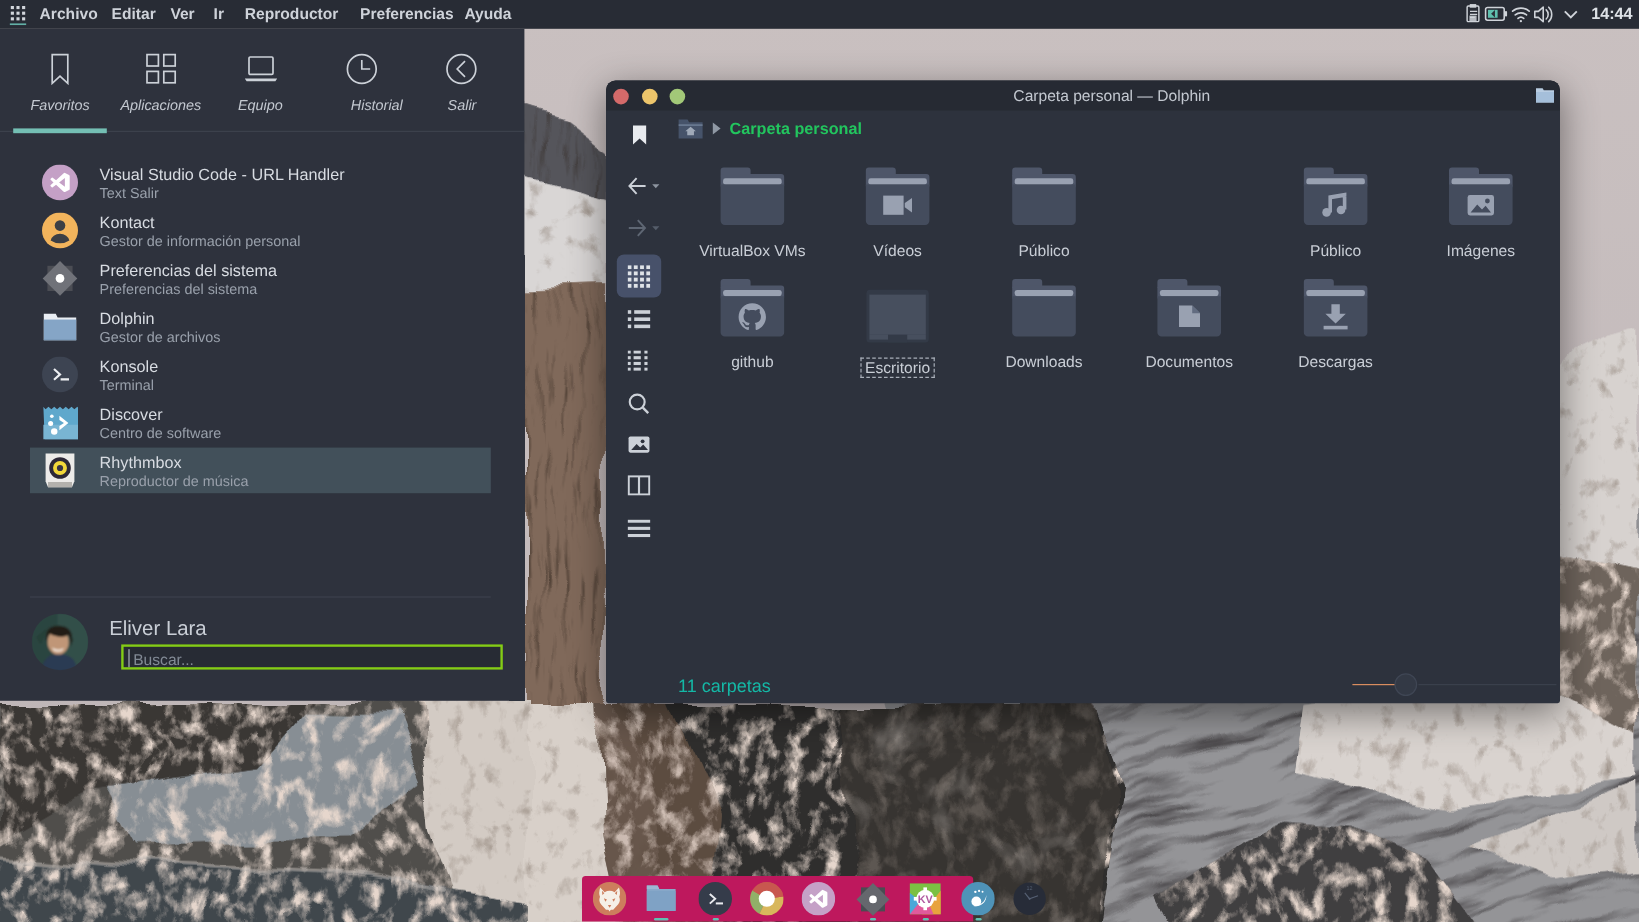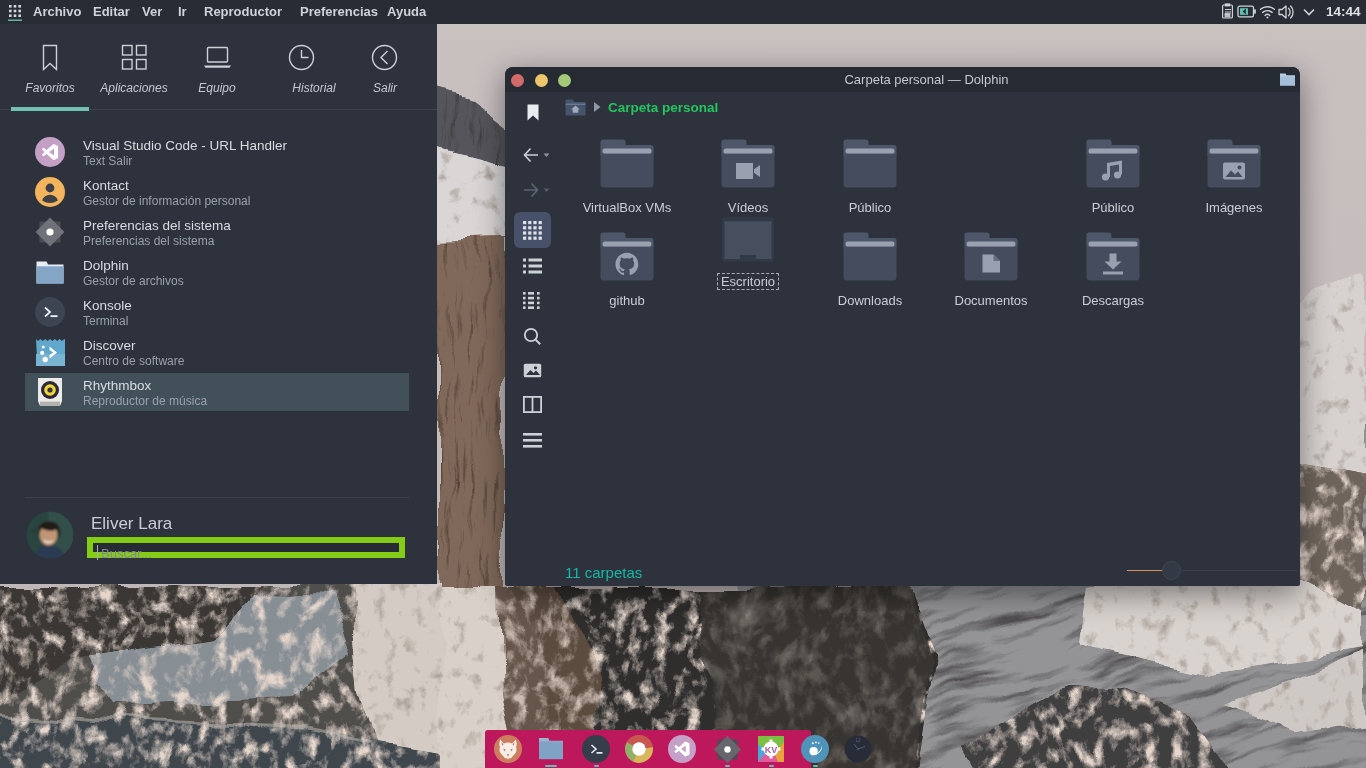--- a/index.html
+++ b/index.html
@@ -330,21 +330,21 @@
       <rect x="22" width="26" height="48" fill="#33504a"></rect>
       <path d="M4 20 l10 -8 -6 14 z" fill="#274039"></path>
       <path d="M8 48 q3 -15 16 -14 q14 1 14 14 z" fill="#2b3a52"></path>
       <ellipse cx="22.5" cy="24" rx="8.8" ry="10.5" fill="#c09677"></ellipse>
       <path d="M12.5 24 q-2 -14 11 -13.5 q12 0.5 10.5 14 q-0.5 -4 -3 -6.5 q-3 2.5 -9 1.5 q-5 -1 -6.5 -2.5 q-2.5 3 -3 7 z" fill="#231d19"></path>
       <path d="M30 14 q4 2 4.5 9 l-1.5 5 q0 -8 -3 -11 z" fill="#231d19"></path>
       <path d="M17.5 28.5 q5 3.5 9.5 0.2 l-0.8 2.3 q-4 2.3 -7.8 0 z" fill="#f4ece2" opacity="0.85"></path>
     </g>
   </svg>
   <div class="abs" style="left:91px;top:490px;font-size:17px;color:#c9ced6">Eliver Lara</div>
-  <div class="abs" style="left:87px;top:513px;width:318px;height:21px;background:#272b34;border:6px solid #84cc16">
+  <div class="abs" style="left:101px;top:513px;width:318px;height:21px;background:#272b34;border:2px solid #84cc16">
     <div class="abs" style="left:4px;top:2px;width:1px;height:15px;background:#aab0b9"></div>
     <div class="abs" style="left:8px;top:3px;font-size:13px;color:#828a95">Buscar...</div>
   </div>
 </div>
 <svg width="0" height="0" style="position:absolute">
   <defs>
     <g id="gfolder">
       <path d="M3 0.5 h20 a2.5 2.5 0 0 1 2.5 2.5 v5 h-25 v-5 a2.5 2.5 0 0 1 2.5 -2.5 z" fill="#4e5669"></path>
       <rect x="0.5" y="6" width="53" height="12" rx="2.5" fill="#4e5669"></rect>
       <rect x="2.6" y="9.6" width="48.8" height="5.2" rx="2" fill="#99a1b1"></rect>
@@ -482,21 +482,21 @@
           <circle cx="32.5" cy="28.5" r="2" fill="#444c5d"></circle>
         </g>
       </svg><div class="lbl">Imágenes</div></div>
 
   <div class="folder-item" style="left:67px;top:165px"><svg width="54" height="49">
         <use href="#gfolder"></use>
     <g transform="translate(15.5,20.5) scale(0.95)">
           <path fill="#99a1b1" d="M12 .297c-6.63 0-12 5.373-12 12 0 5.303 3.438 9.8 8.205 11.385.6.113.82-.258.82-.577 0-.285-.01-1.04-.015-2.04-3.338.724-4.042-1.61-4.042-1.61C4.422 18.07 3.633 17.7 3.633 17.7c-1.087-.744.084-.729.084-.729 1.205.084 1.838 1.236 1.838 1.236 1.07 1.835 2.809 1.305 3.495.998.108-.776.417-1.305.76-1.605-2.665-.3-5.466-1.332-5.466-5.93 0-1.31.465-2.38 1.235-3.22-.135-.303-.54-1.523.105-3.176 0 0 1.005-.322 3.3 1.23.96-.267 1.98-.399 3-.405 1.02.006 2.04.138 3 .405 2.28-1.552 3.285-1.23 3.285-1.23.645 1.653.24 2.873.12 3.176.765.84 1.23 1.91 1.23 3.22 0 4.61-2.805 5.625-5.475 5.92.42.36.81 1.096.81 2.22 0 1.606-.015 2.896-.015 3.286 0 .315.21.69.825.57C20.565 22.092 24 17.592 24 12.297c0-6.627-5.373-12-12-12"></path>
         </g>
       </svg><div class="lbl">github</div></div>
-  <div class="folder-item" style="left:188px;top:148px">
+  <div class="folder-item" style="left:188px;top:172px">
     <svg width="54" height="49" viewBox="0 0 54 49">
       <path d="M4 2.5 h46 a3 3 0 0 1 3 3 v38 a3 3 0 0 1 -3 3 h-46 a3 3 0 0 1 -3 -3 v-38 a3 3 0 0 1 3 -3 z" fill="#333a47"></path>
       <rect x="3.5" y="6.5" width="47" height="33.5" fill="#474f5e"></rect>
       <path d="M19 40 h16 v6.5 h-16 z" fill="#333a47"></path>
       <rect x="3.5" y="40" width="15.5" height="4" fill="#474f5e"></rect>
       <rect x="35" y="40" width="15.5" height="4" fill="#474f5e"></rect>
     </svg>
     <div class="lbl" style="position:relative;display:inline-block;border:1px dashed #a9afb9;padding:0 3px;margin-top:5px">Escritorio</div></div>
   <div class="folder-item" style="left:310px;top:165px"><svg width="54" height="49">
         <use href="#gfolder"></use>

